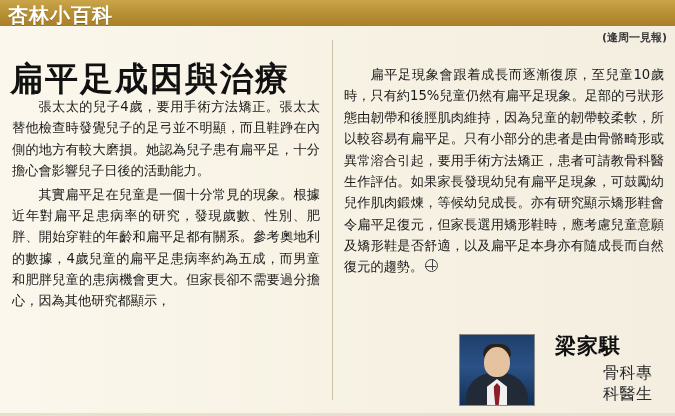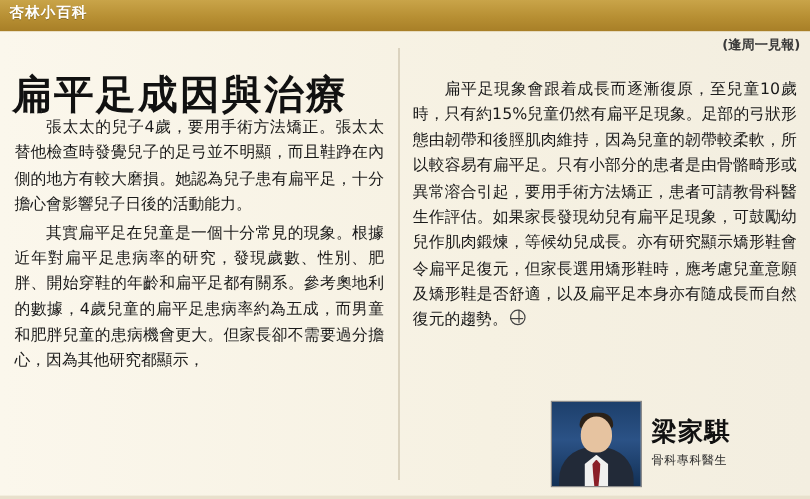--- a/index.html
+++ b/index.html
@@ -25,21 +25,21 @@
     position: absolute;
     left: 0; top: 0;
     width: 675px;
     height: 26px;
     background: linear-gradient(to bottom, #c9a449 0%, #b78f33 55%, #a87f27 100%);
   }
   .kicker {
     position: absolute;
     left: 8px;
     top: 2px;
-    font-size: 12px;
+    font-size: 20px;
     font-weight: bold;
     color: #ffffff;
     letter-spacing: 1px;
     font-family: "DejaVu Sans", "Liberation Sans", sans-serif;
     text-shadow: 0 1px 0 rgba(0,0,0,.25);
   }
   .source {
     position: absolute;
     right: 8px;
     top: 30px;
@@ -91,20 +91,21 @@
   }
   
   .author-box {
     position: absolute;
     right: 10px;
     bottom: 10px;
     width: 206px;
     height: 72px;
     display: flex;
     align-items: center;
+    gap: 12px;
   }
   .author-photo {
     width: 74px;
     height: 70px;
     background: linear-gradient(to bottom, #1d3f6b 0%, #2b5286 45%, #123055 100%);
     border: 1px solid #8a8a8a;
     position: relative;
     overflow: hidden;
     flex: none;
   }
@@ -162,24 +163,25 @@
     margin-left: 8px;
   }
   .author-name {
     font-size: 21px;
     font-weight: bold;
     color: #111;
     letter-spacing: 1px;
     line-height: 1.1;
   }
   .author-title {
-    font-size: 10px;
+    font-size: 16px;
     color: #2a2a2a;
     margin-top: 4px;
     letter-spacing: .5px;
+    margin-left: 48px;
   }
   .globe {
     display: inline-block;
     width: 11px;
     height: 11px;
     border: 1px solid #444;
     border-radius: 50%;
     position: relative;
     vertical-align: -1px;
     margin-left: 2px;

